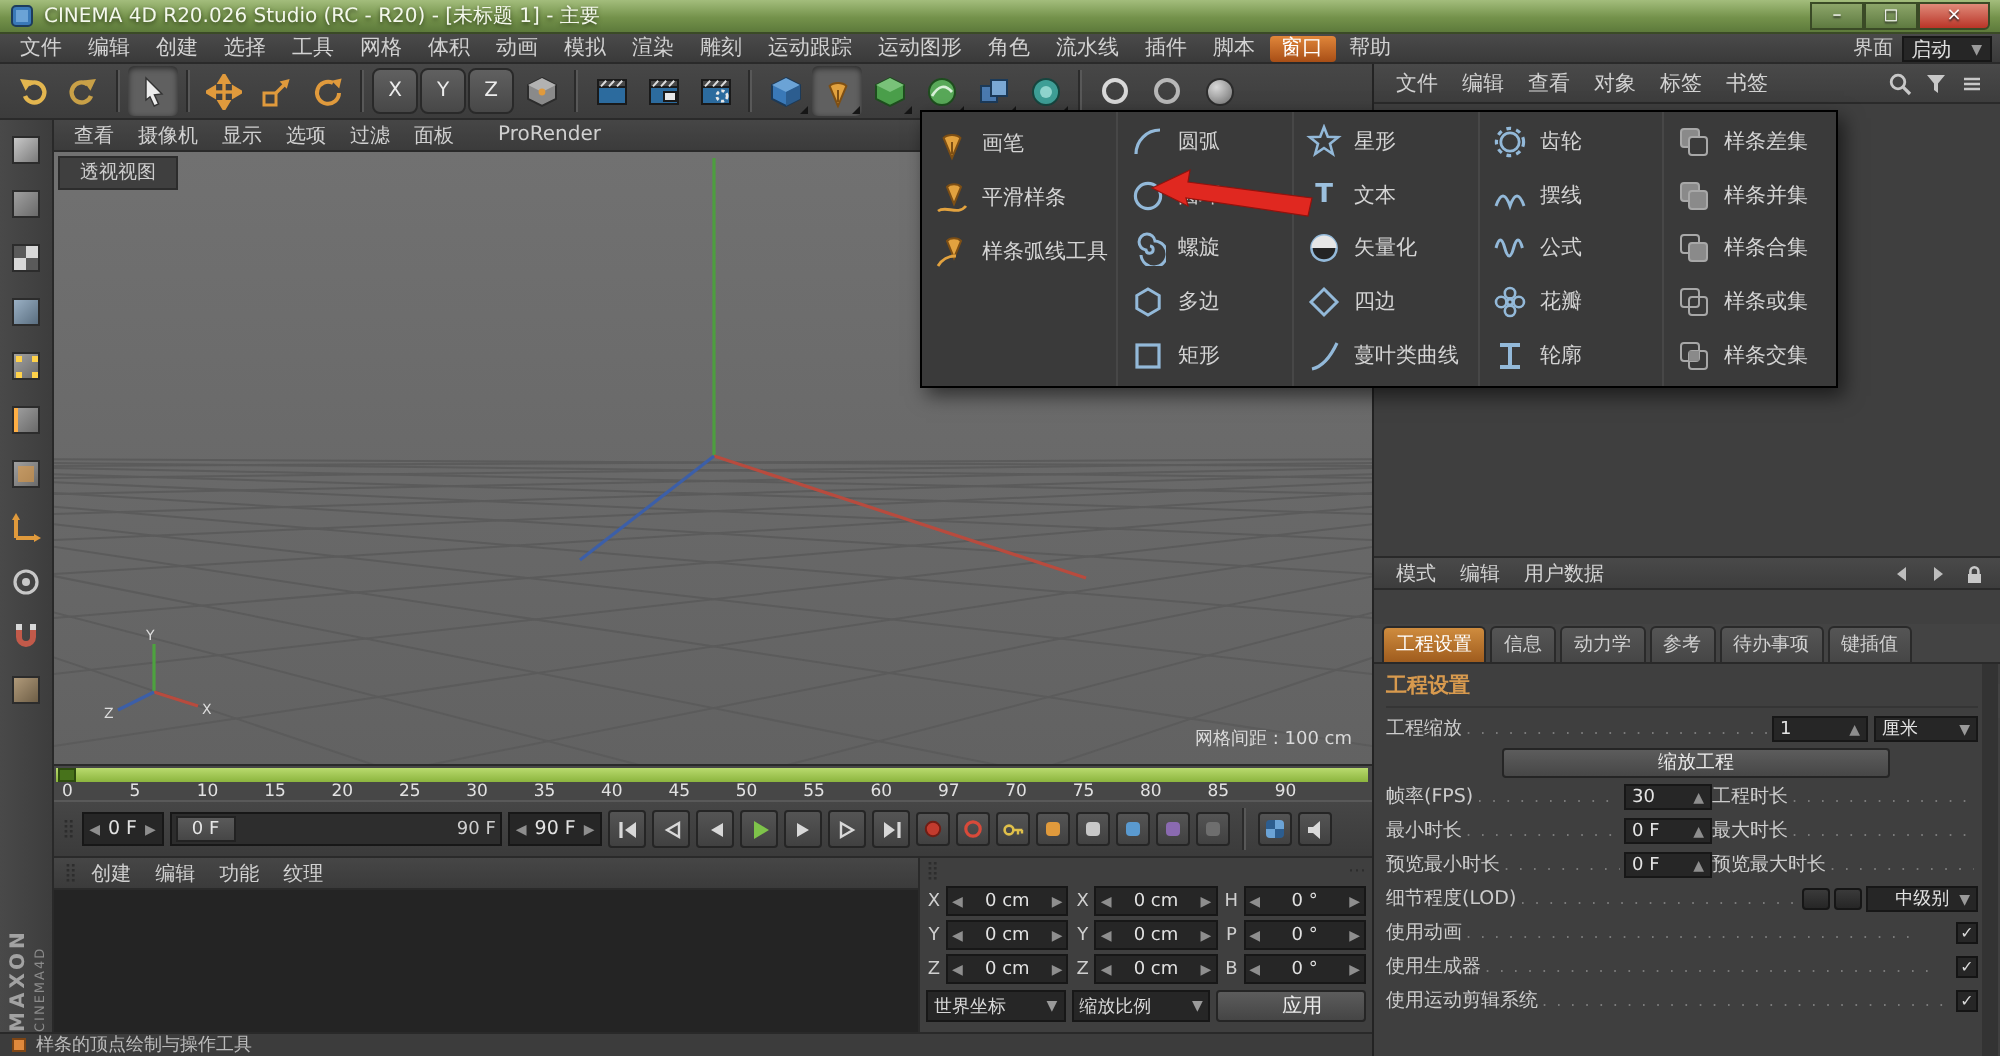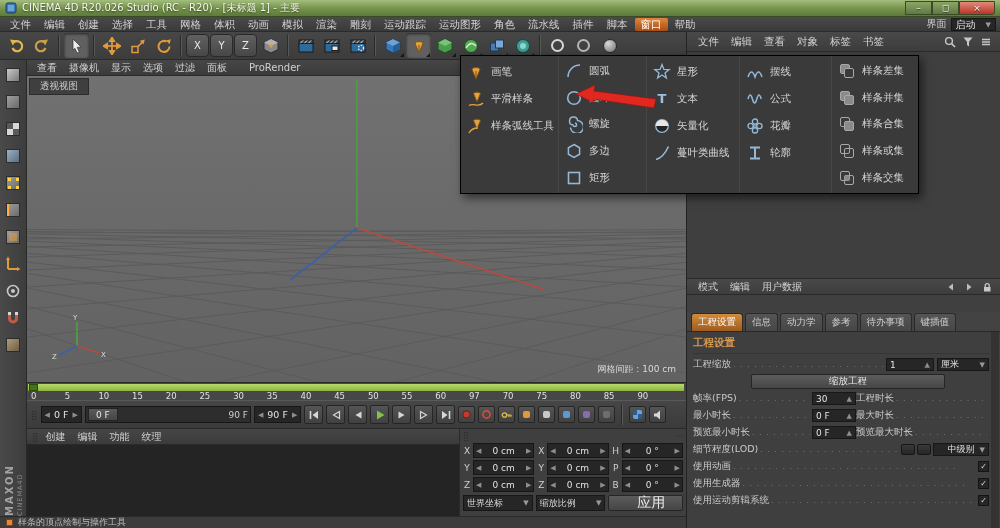--- a/index.html
+++ b/index.html
@@ -78,21 +78,21 @@
 #matbody{position:absolute;left:0;top:16px;width:432px;height:72px;background:#242424;}
 #coords{left:459px;top:428px;width:227px;height:88px;background:#3f3f3f;border-top:1px solid #2a2a2a;border-left:1px solid #2a2a2a;padding:1px 3px 0 3px;}
 #coordshead{height:12px;display:flex;align-items:center;gap:5px;}
 #coordgrid{display:flex;gap:3px;margin-top:1px;}
 .ccol{flex:1;display:flex;flex-direction:column;gap:2px;}
 .crow{display:flex;align-items:center;gap:2px;height:15px;}
 .clabel{width:8px;font-size:9px;color:#d0d0d0;text-align:center;flex:0 0 auto;}
 .cfield{flex:1;display:flex;align-items:center;justify-content:space-between;background:#262626;border:1px solid #171717;height:15px;padding:0 2px;font-size:9px;color:#e2e2e2;}
 #coordfoot{display:flex;gap:3px;margin-top:3px;}
 .cdd{flex:1;background:#262626;border:1px solid #171717;height:16px;display:flex;align-items:center;justify-content:space-between;padding:0 3px;font-size:9px;color:#d8d8d8;}
-.cbtn{flex:1;background:linear-gradient(#5c5c5c,#454545);border:1px solid #252525;border-radius:2px;height:16px;display:flex;align-items:center;justify-content:center;font-size:14px;color:#eaeaea;padding-left:11px;}
+.cbtn{flex:1;background:linear-gradient(#5c5c5c,#454545);border:1px solid #252525;border-radius:2px;height:16px;display:flex;align-items:center;justify-content:center;font-size:10px;color:#eaeaea;padding-left:11px;}
 #statusbar{left:0;top:516px;width:686px;height:12px;background:#3c3c3c;border-top:1px solid #292929;display:flex;align-items:center;gap:5px;padding:0 6px;font-size:9px;color:#bcbcbc;z-index:4;}
 .statdot{width:7px;height:7px;background:#e0893c;border:1px solid #7e4514;flex:0 0 auto;}
 
 
 #rightpanel{left:686px;top:32px;width:314px;height:496px;background:#404040;border-left:1px solid #232323;}
 #ommenus{height:20px;display:flex;align-items:center;gap:2px;padding:0 6px;font-size:10.5px;background:linear-gradient(#494949,#3d3d3d);border-bottom:1px solid #2a2a2a;}
 .omi{padding:0 5px;color:#d2d2d2;}
 .iconbtn{width:16px;height:16px;display:flex;align-items:center;justify-content:center;flex:0 0 auto;}
 #ombody{position:absolute;left:0;top:20px;width:314px;height:227px;background:#3f3f3f;border-bottom:1px solid #292929;}
 #ammenus{position:absolute;left:0;top:247px;width:314px;height:16px;background:linear-gradient(#494949,#3d3d3d);display:flex;align-items:center;gap:2px;padding:0 6px;font-size:10px;border-bottom:1px solid #2a2a2a;}
@@ -881,27 +881,44 @@
             <svg width="18" height="18">
               <circle cx="9" cy="9" r="6.3" fill="#242424" stroke="#93b9d9" stroke-width="1.3"></circle>
               <path d="M2.7 9 a6.3 6.3 0 0 1 12.6 0 Z" fill="#e6e6e6"></path>
             </svg>
           </span>
           <span class="plabel">矢量化</span>
         </div>
       <div class="pitem">
           <span class="picon">
             <svg width="18" height="18">
+              <polygon points="9,2.5 15.5,9 9,15.5 2.5,9" fill="none" stroke="#93b9d9" stroke-width="1.5"></polygon>
+            </svg>
+          </span>
+          <span class="plabel">四边</span>
+        </div>
+      <div class="pitem">
+          <span class="picon">
+            <svg width="18" height="18">
               <path d="M3 15.5 C 7.5 14.5 12 10 15.5 2.5" fill="none" stroke="#93b9d9" stroke-width="1.6"></path>
             </svg>
           </span>
           <span class="plabel">蔓叶类曲线</span>
         </div>
     </div>
     <div class="pcol" style="width:92px">
+      <div class="pitem">
+          <span class="picon">
+            <svg width="18" height="18">
+              <circle cx="9" cy="9" r="4.6" fill="none" stroke="#93b9d9" stroke-width="1.4"></circle>
+              <circle cx="9" cy="9" r="6.8" fill="none" stroke="#93b9d9" stroke-width="1.6" stroke-dasharray="2.4 2.6"></circle>
+            </svg>
+          </span>
+          <span class="plabel">齿轮</span>
+        </div>
       <div class="pitem">
           <span class="picon">
             <svg width="18" height="18">
               <path d="M2 14 q3.5 -10 7 0 q3.5 -10 7 0" fill="none" stroke="#93b9d9" stroke-width="1.5"></path>
             </svg>
           </span>
           <span class="plabel">摆线</span>
         </div>
       <div class="pitem">
           <span class="picon">

